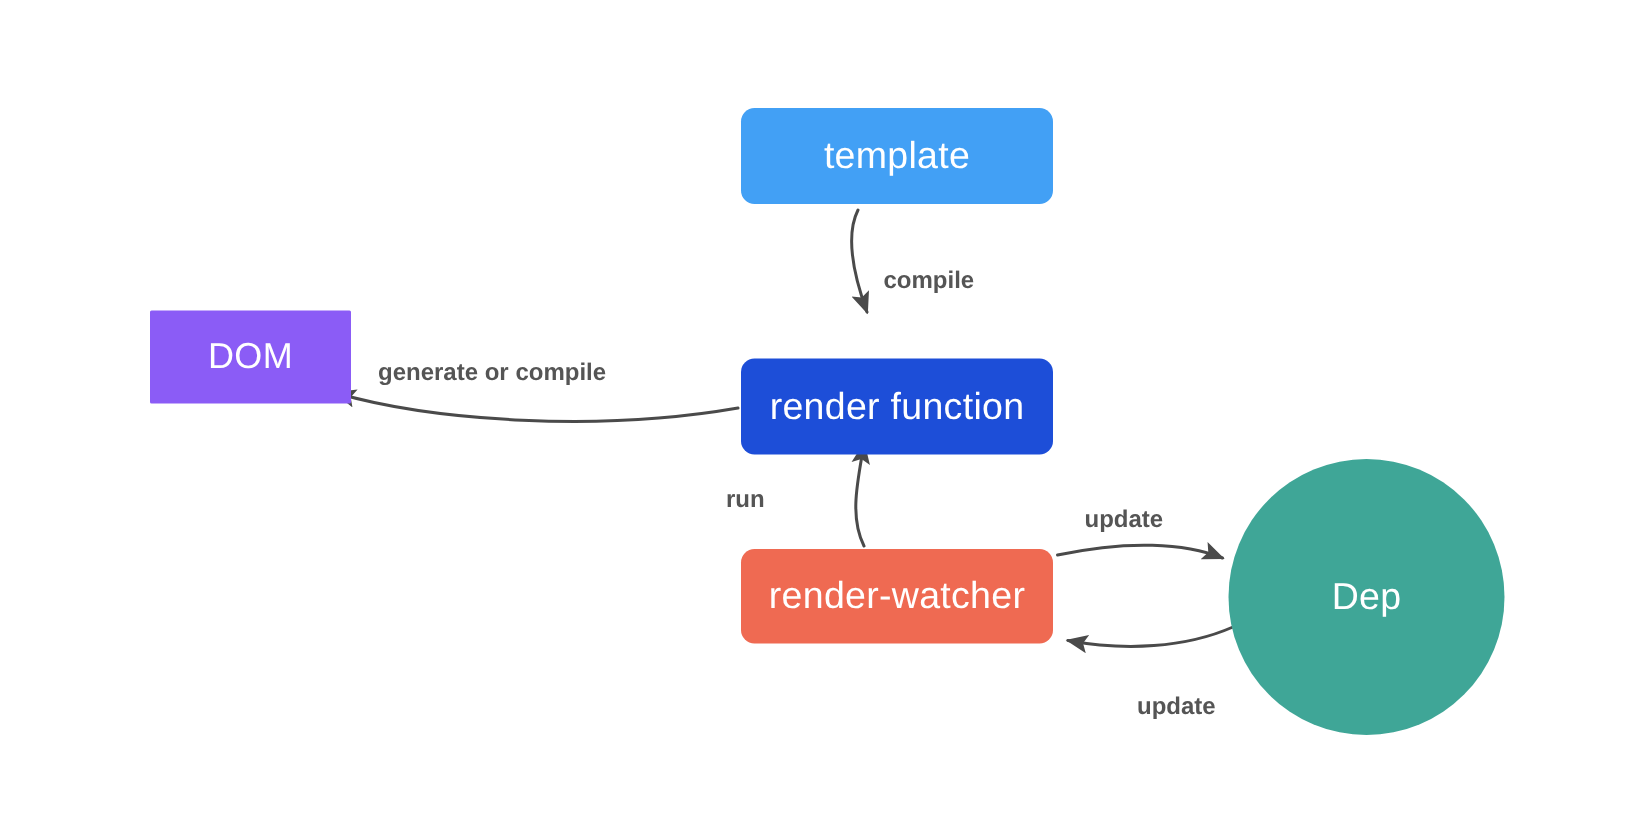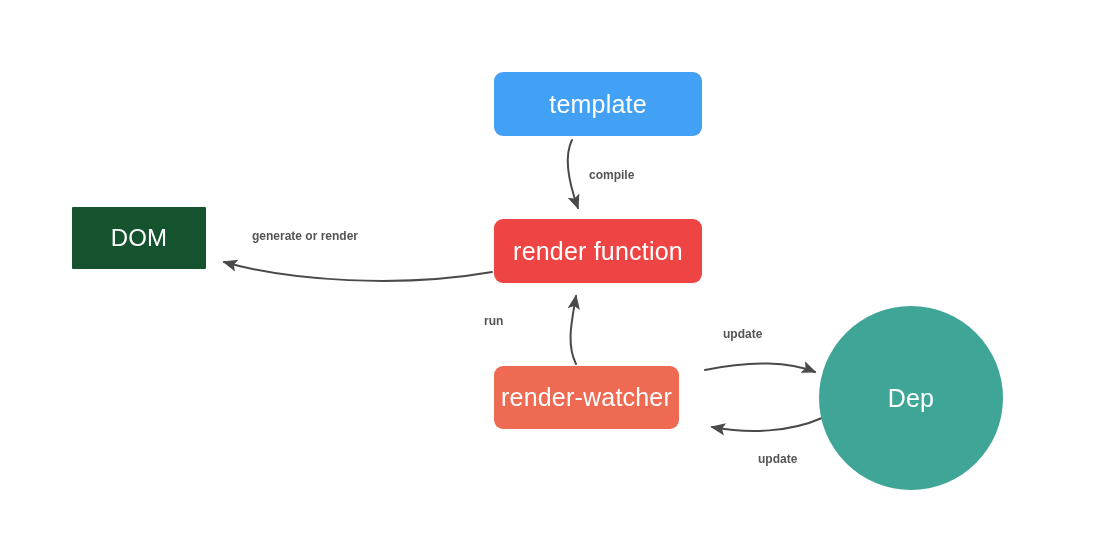--- a/index.html
+++ b/index.html
@@ -48,42 +48,43 @@
     width: 208px; height: 64px;
     font-size: 25px;
   }
   #node-render-function {
     left: 494px; top: 219px;
     width: 208px; height: 64px;
     font-size: 25px;
   }
   #node-render-watcher {
     left: 494px; top: 366px;
-    width: 185px; height: 63px;
+    width: 208px; height: 63px;
     font-size: 25px;
   }
   #node-dom {
     left: 72px; top: 207px;
     width: 134px; height: 62px;
     font-size: 24px;
   }
   #node-dep {
     left: 819px; top: 306px;
     width: 184px; height: 184px;
     font-size: 25px;
   }
 
   .edge-label {
     position: absolute;
-    font-size: 12px;
+    font-size: 16px;
     font-weight: bold;
     color: #555555;
     white-space: nowrap;
     user-select: none;
     line-height: 1;
+    margin-top: 11px;
   }
   #label-compile        { left: 589px; top: 169px; }
   #label-generate       { left: 252px; top: 230px; }
   #label-run            { left: 484px; top: 315px; }
   #label-adddep         { left: 723px; top: 328px; }
   #label-update         { left: 758px; top: 453px; }
 </style>
 </head>
 <body>
 
@@ -104,35 +105,35 @@
 
     <path d="M 705,370 C 752,360 790,362 815,372" fill="none" stroke="#4a4a4a" stroke-width="2" stroke-linecap="round" marker-end="url(#arrowhead)"></path>
 
     <path d="M 822,418 C 790,432 750,434 712,427" fill="none" stroke="#4a4a4a" stroke-width="2" stroke-linecap="round" marker-end="url(#arrowhead)"></path>
   </svg>
 
   <div class="node node-rounded" id="node-template" style="background:#42a0f5;">
     <span>template</span>
   </div>
 
-  <div class="node node-rounded" id="node-render-function" style="background:#ef4444;">
+  <div class="node node-rounded" id="node-render-function" style="background:#1d4ed8;margin-top:20px;">
     <span>render function</span>
   </div>
 
   <div class="node node-rounded" id="node-render-watcher" style="background:#ef6a52;">
     <span>render-watcher</span>
   </div>
 
-  <div class="node node-square" id="node-dom" style="background:#14532d;">
+  <div class="node node-square" id="node-dom" style="background:#8b5cf6;margin-left:28px;">
     <span>DOM</span>
   </div>
 
   <div class="node node-circle" id="node-dep" style="background:#3fa697;">
     <span>Dep</span>
   </div>
 
   <div class="edge-label" id="label-compile">compile</div>
-  <div class="edge-label" id="label-generate">generate or render</div>
+  <div class="edge-label" id="label-generate">generate or compile</div>
   <div class="edge-label" id="label-run">run</div>
   <div class="edge-label" id="label-adddep">update</div>
   <div class="edge-label" id="label-update">update</div>
 
 </div>
 
 </body></html>

